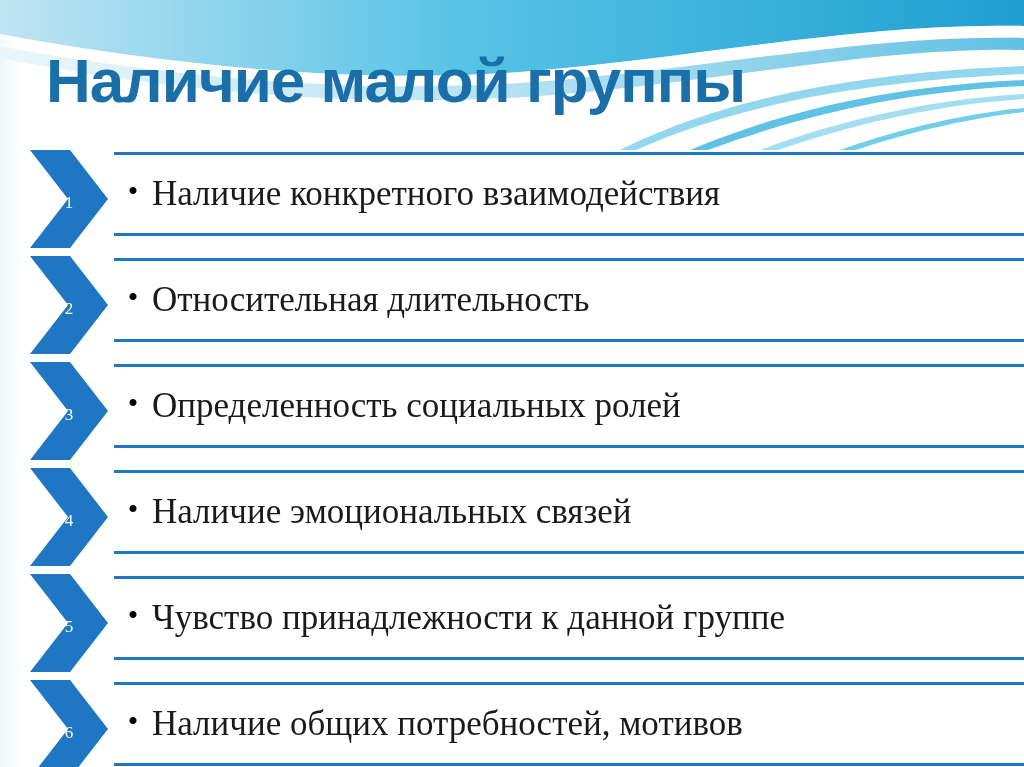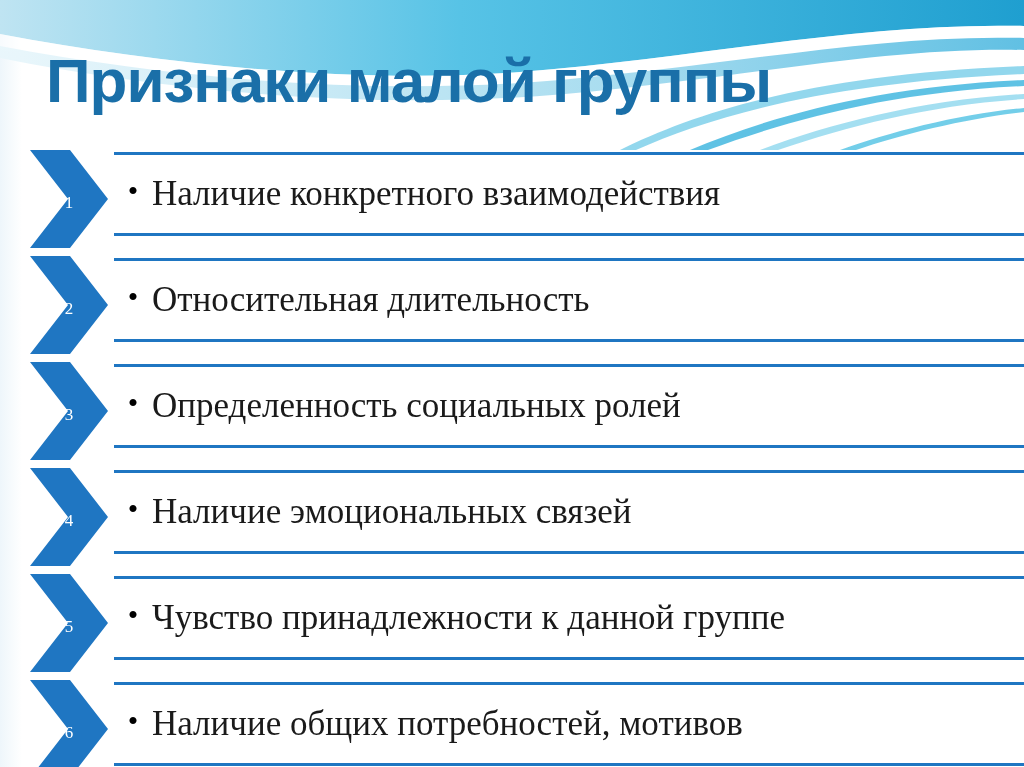--- a/index.html
+++ b/index.html
@@ -151,21 +151,21 @@
       <path d="M0,0 L1024,0 L1024,26 C860,22 700,58 520,72 C360,84 170,66 0,34 Z" fill="url(#wg1)"></path>
       <path d="M0,34 C170,66 360,84 520,72 C700,58 860,22 1024,26 L1024,42 C870,40 720,74 540,88 C370,100 175,82 0,50 Z" fill="#ffffff" opacity="0.55"></path>
       <path d="M0,46 C180,80 380,96 560,80 C740,64 880,34 1024,38 L1024,50 C880,47 745,78 565,94 C385,110 180,94 0,58 Z" fill="url(#wg2)" opacity="0.9"></path>
       <path d="M620,150 C700,110 820,74 1024,66 L1024,74 C830,82 712,116 636,150 Z" fill="#7fd0ea" opacity="0.85"></path>
       <path d="M690,150 C770,116 880,86 1024,80 L1024,86 C890,92 790,120 708,150 Z" fill="#37b3dd" opacity="0.8"></path>
       <path d="M760,150 C830,124 920,100 1024,94 L1024,99 C930,105 848,126 778,150 Z" fill="#9adcef" opacity="0.9"></path>
       <path d="M840,150 C890,132 960,114 1024,108 L1024,112 C968,118 902,134 856,150 Z" fill="#50c2e4" opacity="0.8"></path>
     </svg>
   </div>
 
-  <div class="title">Признаки малой группы</div>
+  <div class="title">Наличие малой группы</div>
 
   <div class="list">
 
     <div class="row">
       <div class="chevron">
         <svg width="92" height="98" viewBox="0 0 92 98" xmlns="http://www.w3.org/2000/svg">
           <path d="M0,0 L40,0 L78,49 L40,98 L0,98 L38,49 Z" fill="#1f76c2"></path>
         </svg>
         <div class="num">1</div>
       </div>

